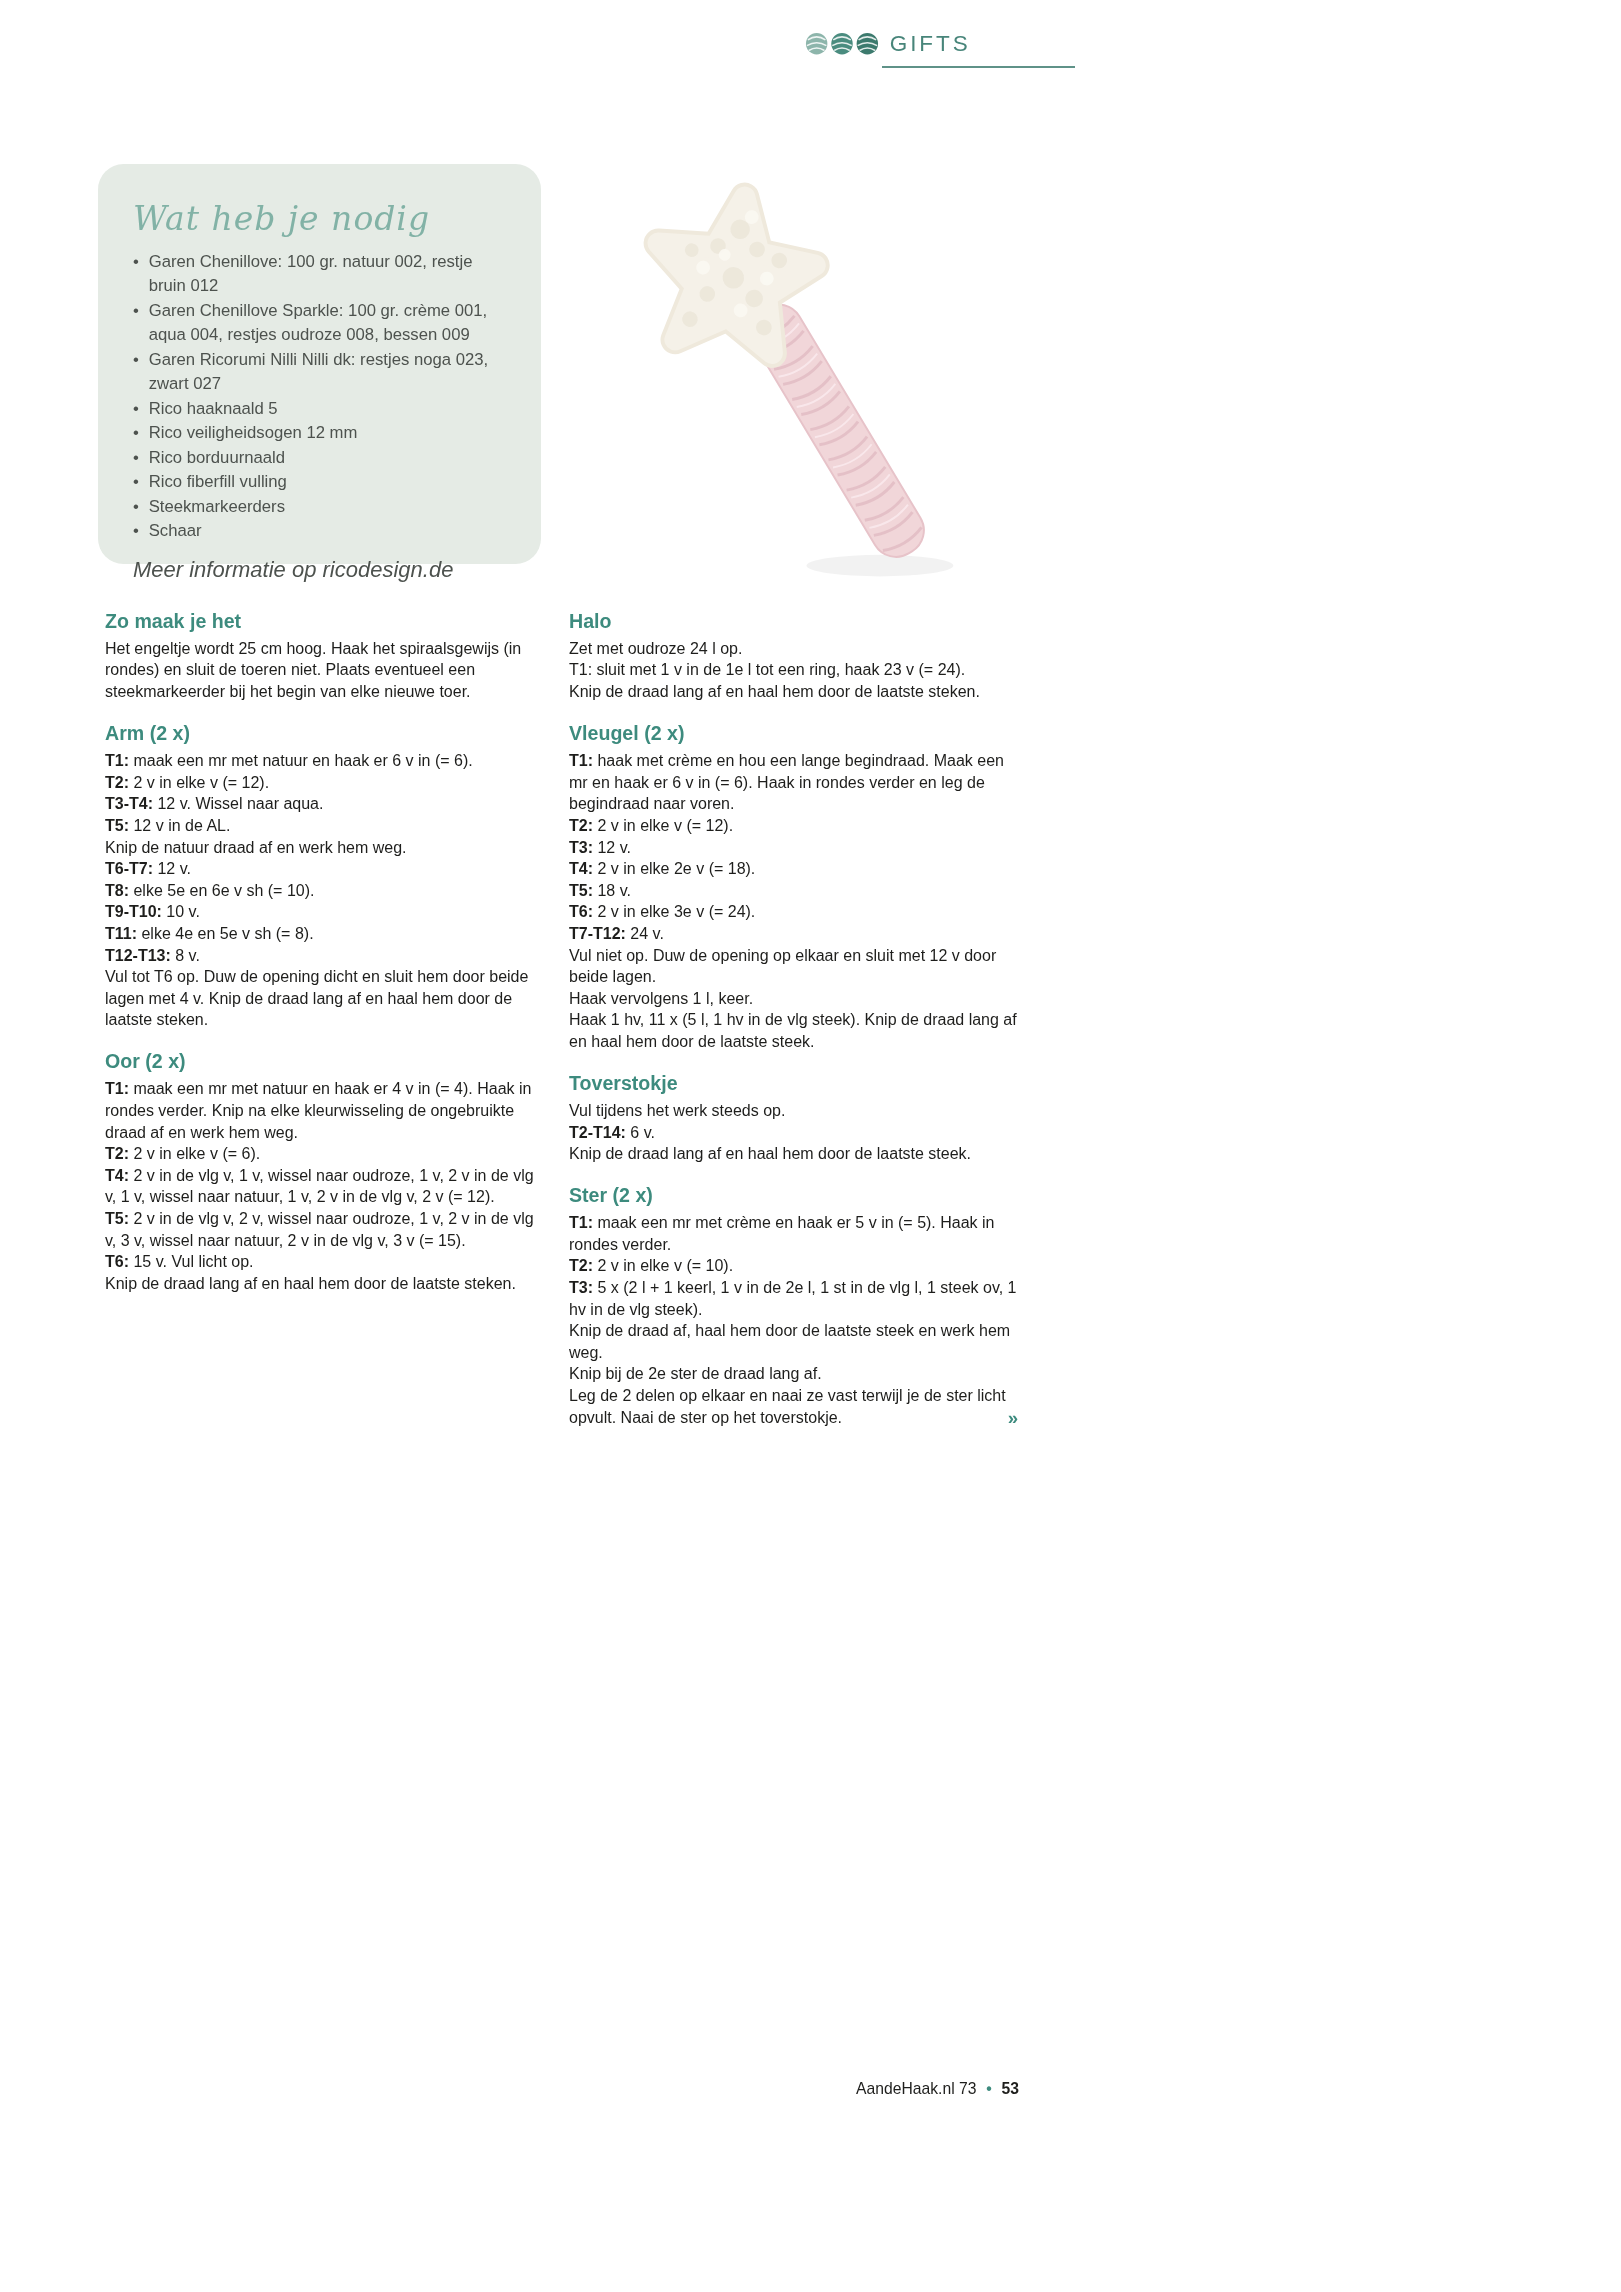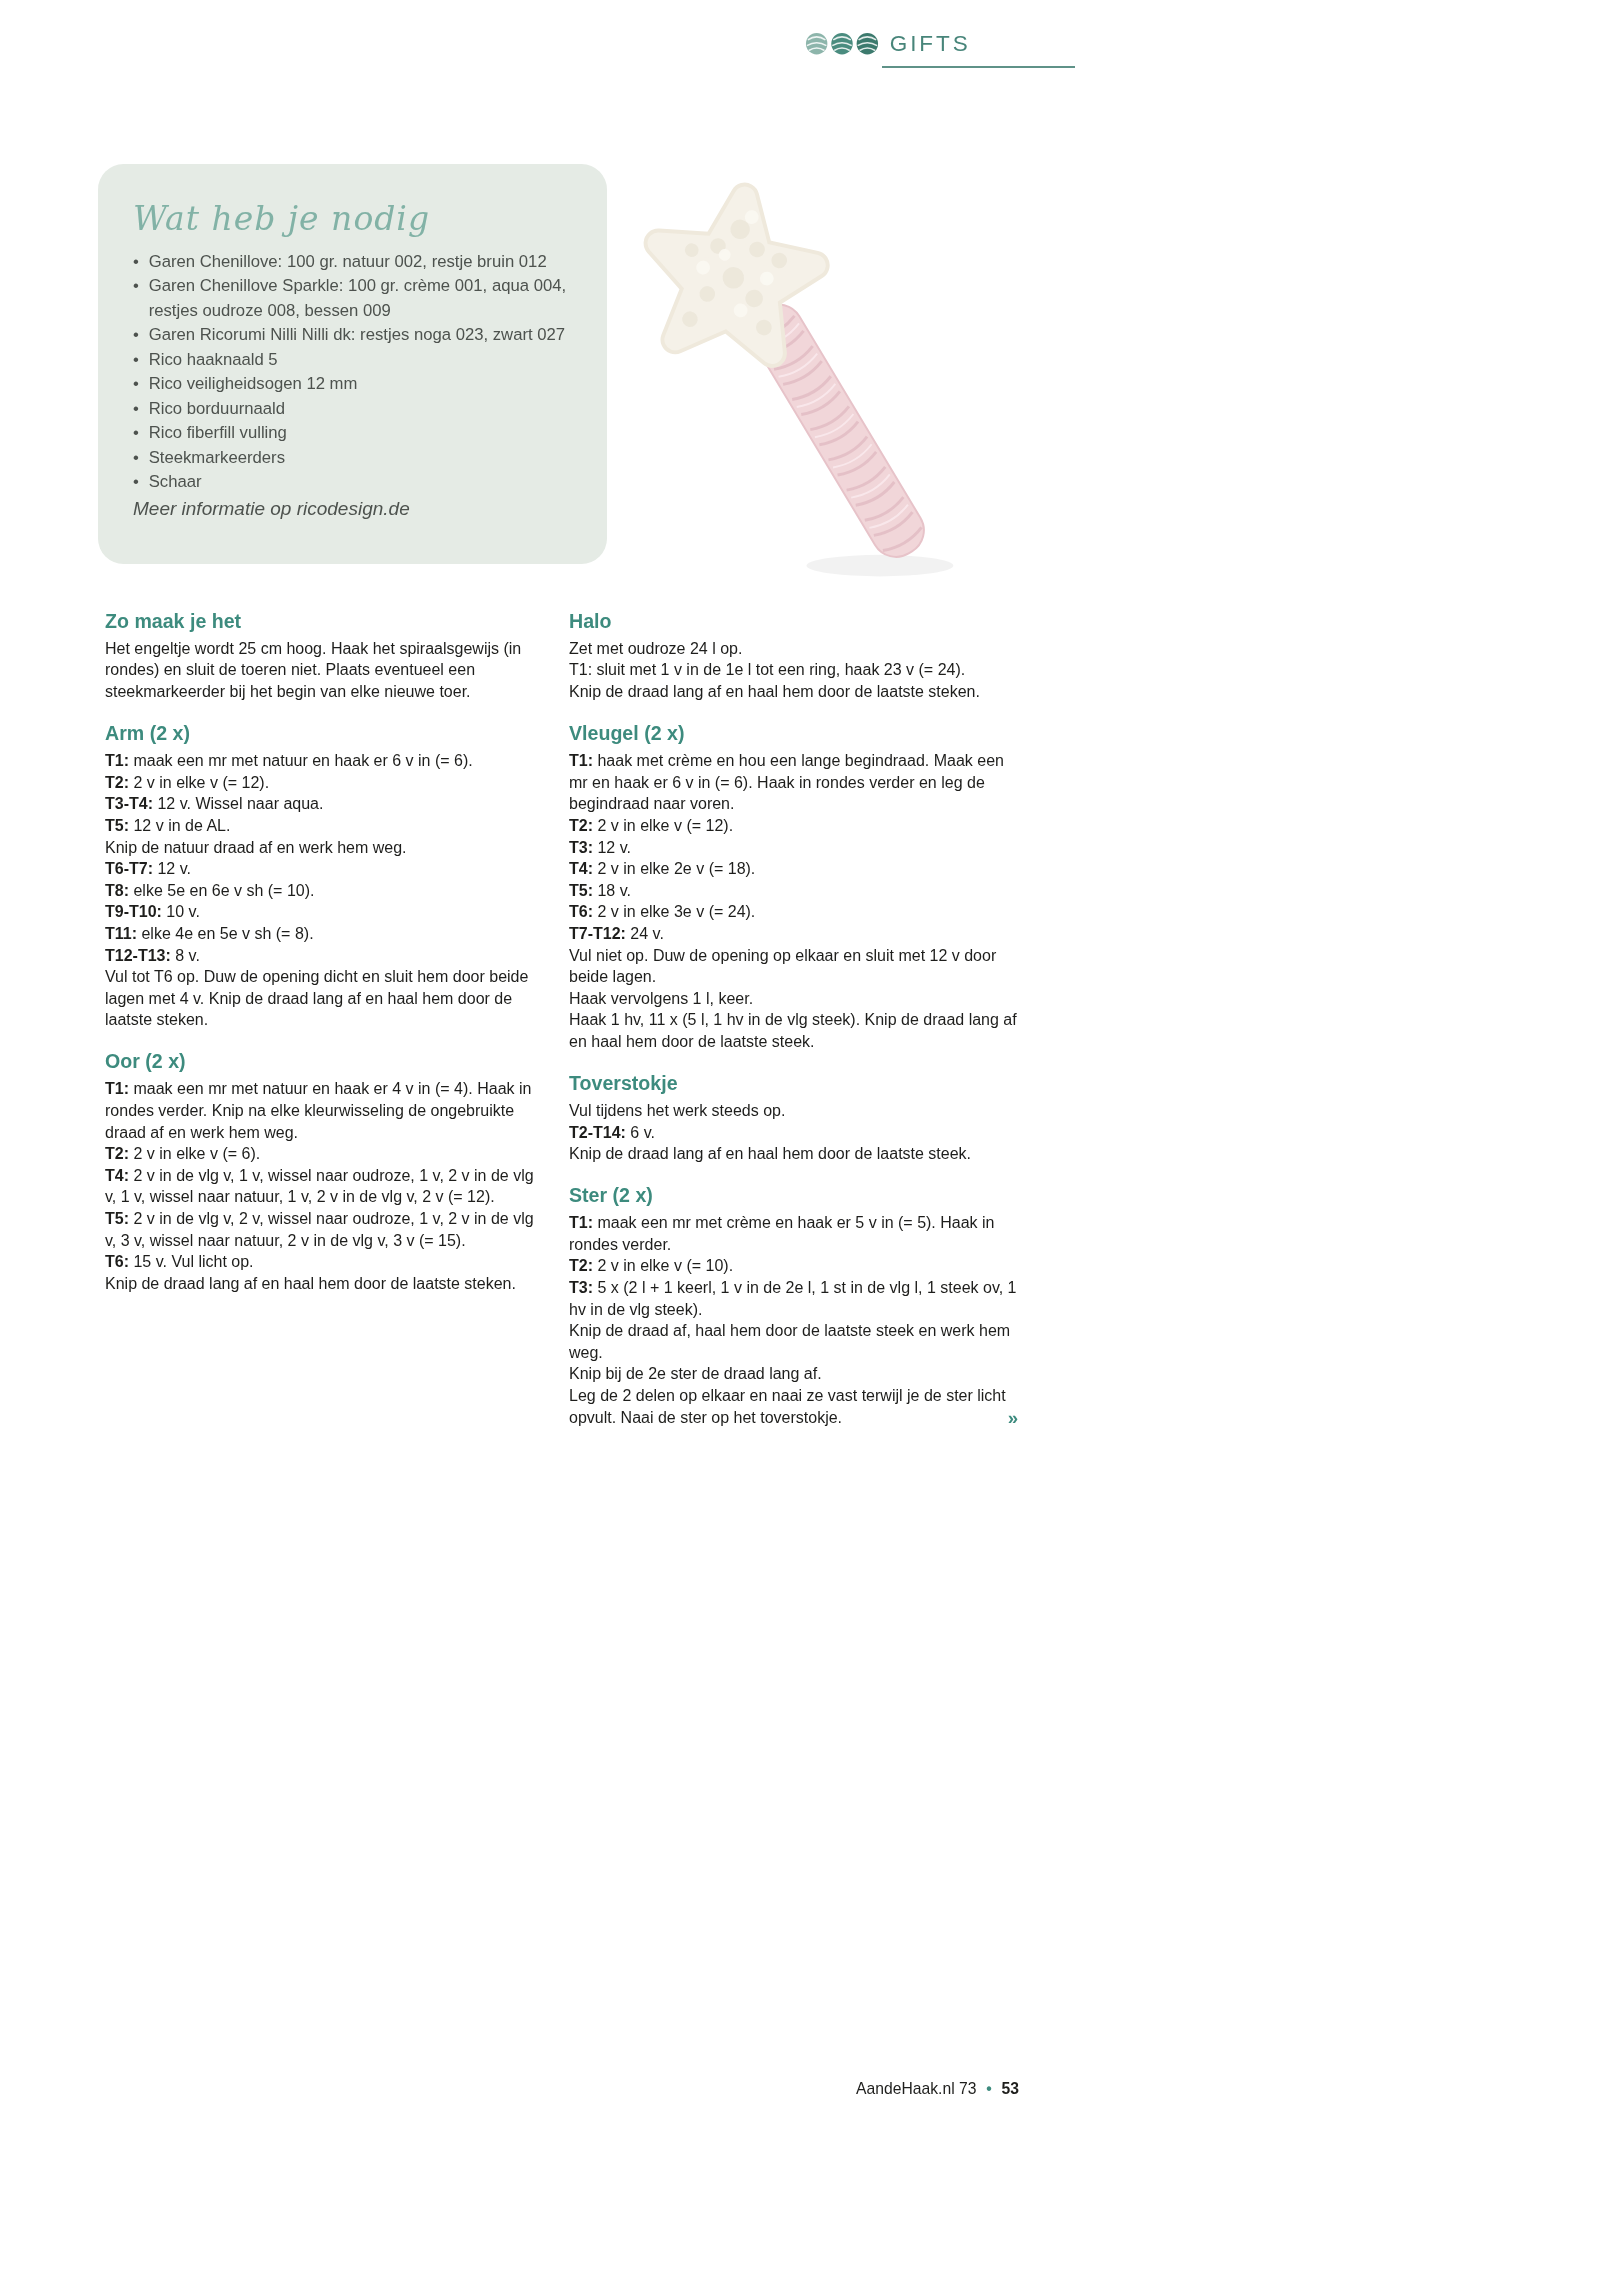--- a/index.html
+++ b/index.html
@@ -20,38 +20,38 @@
   .brand { position:absolute; top:30px; left:804px; display:flex; align-items:center; gap:9.8px; }
   .brand-text {
     font-size:22.5px; letter-spacing:2.9px; color:#48857a; font-weight:400;
   }
   .header-rule {
     position:absolute; top:66px; left:882px; width:193px; height:2px; background:#5f9288;
   }
 
   
   .materials {
-    position:absolute; top:164px; left:98px; width:509px; height:400px;
+    position:absolute; top:164px; left:98px; width:443px; height:400px;
     background:#e5ebe5; border-radius:25.5px;
     padding:35px 27.4px 0 35px;
   }
   .materials-title {
     margin:0 0 11.8px 0;
     font-family:"DejaVu Serif", serif;
     font-style:italic; font-weight:400;
     font-size:33px; color:#82b2a6; letter-spacing:1px;
   }
   .materials ul { list-style:none; margin:0; padding:0; }
   .materials li {
     display:flex; font-size:16.7px; line-height:24.5px; color:#4d524e;
   }
   .materials li .bullet { width:15.7px; flex:0 0 15.7px; color:#4d524e; }
   .materials li .mat-text { flex:1; }
   .materials .note {
-    margin:2px 0 0 0; font-style:italic; font-size:19px; line-height:24.5px; color:#4d524e;
+    margin:14px 0 0 0; font-style:italic; font-size:22px; line-height:24.5px; color:#4d524e;
   }
 
   
   .photo { position:absolute; top:174px; left:586px; width:392px; height:421px; margin:0; }
 
   
   .col { position:absolute; top:610px; }
   #col-left  { left:105px; width:439px; }
   #col-right { left:569px; width:449px; }
 

